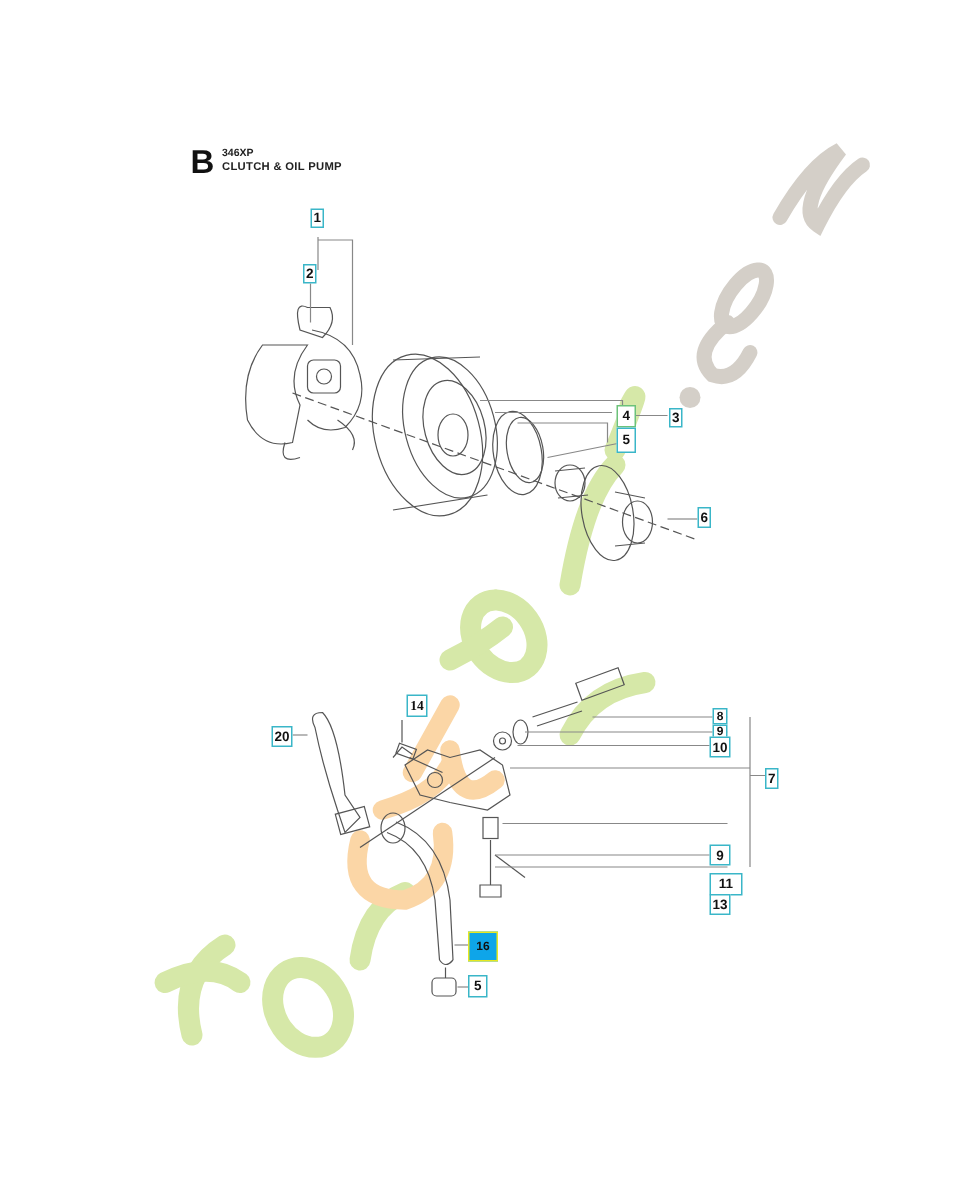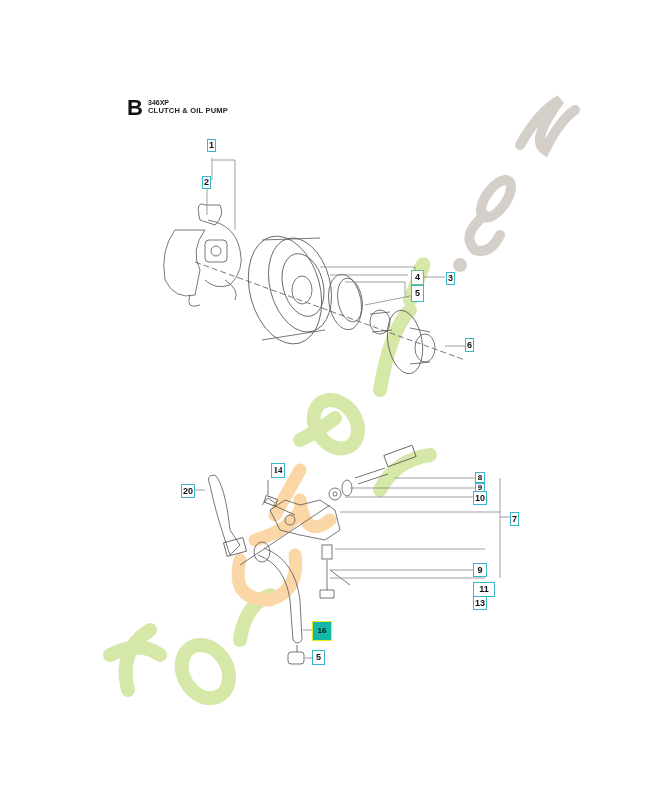--- a/index.html
+++ b/index.html
@@ -6,21 +6,21 @@
   body { width:652px; height:800px; position:relative; overflow:hidden;
          font-family:"Liberation Sans", sans-serif; }
   .page { position:absolute; left:0; top:0; width:652px; height:800px; background:#fff; }
   .section-letter { position:absolute; left:127px; top:97px; font-size:22px; font-weight:bold; color:#111; line-height:1; }
   .model { position:absolute; left:148px; top:99px; font-size:7px; font-weight:bold; color:#222; line-height:1; }
   .subtitle { position:absolute; left:148px; top:107px; font-size:7.5px; font-weight:bold; color:#222; letter-spacing:0.2px; line-height:1; }
   svg.art { position:absolute; left:0; top:0; }
   .callout { position:absolute; border:1.5px solid #3ab6c8; background:#fff; color:#111;
              font-size:9px; font-weight:bold; text-align:center; line-height:1; box-sizing:border-box;
              display:flex; align-items:center; justify-content:center; }
-  .callout.hl-strong { background:#14b8a6; border-color:#e8e820;text-align:center; }
+  .callout.hl-strong { background:#0ea5e9; border-color:#e8e820;text-align:center; }
   .callout.green { border-color:#6cc27a; }
 </style>
 </head>
 <body>
 
 <div class="page">
 
   <svg class="art" width="652" height="800" viewBox="0 0 652 800">
 
     <g fill="none" stroke="#d6e8a8" stroke-width="14" stroke-linecap="round">

